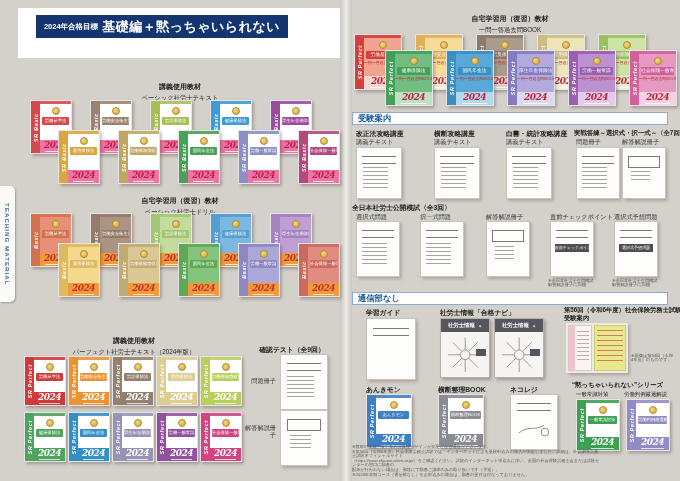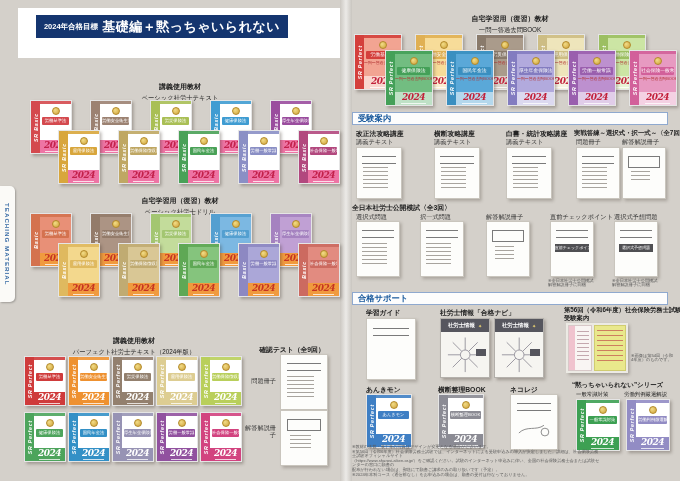--- a/index.html
+++ b/index.html
@@ -766,21 +766,21 @@
       <div>解答解説冊子に同梱</div>
     </div>
   </div>
   <div class="tiny-wrap" style="left:612px;top:278px;width:60px">
     <div class="tiny">
       <div>※全日本社労士公開模試</div>
       <div>解答解説冊子に同梱</div>
     </div>
   </div>
 
-  <div class="secbar" style="left:352px;top:292px;width:316px">合格サポート</div>
+  <div class="secbar" style="left:352px;top:292px;width:316px">通信部なし</div>
 
   <div class="plabel" style="left:366px;top:308px">学習ガイド</div>
   <div class="doc doc-clean" style="left:366px;top:318px;width:48px;height:60px"></div>
 
   <div class="plabel" style="left:440px;top:308px">社労士情報「合格ナビ」</div>
   <div class="navi" style="left:440px;top:318px;width:50px;height:60px">
     <div class="navi-head">
       <span>社労士情報</span>
       <span class="navi-logo">✦</span>
     </div>

